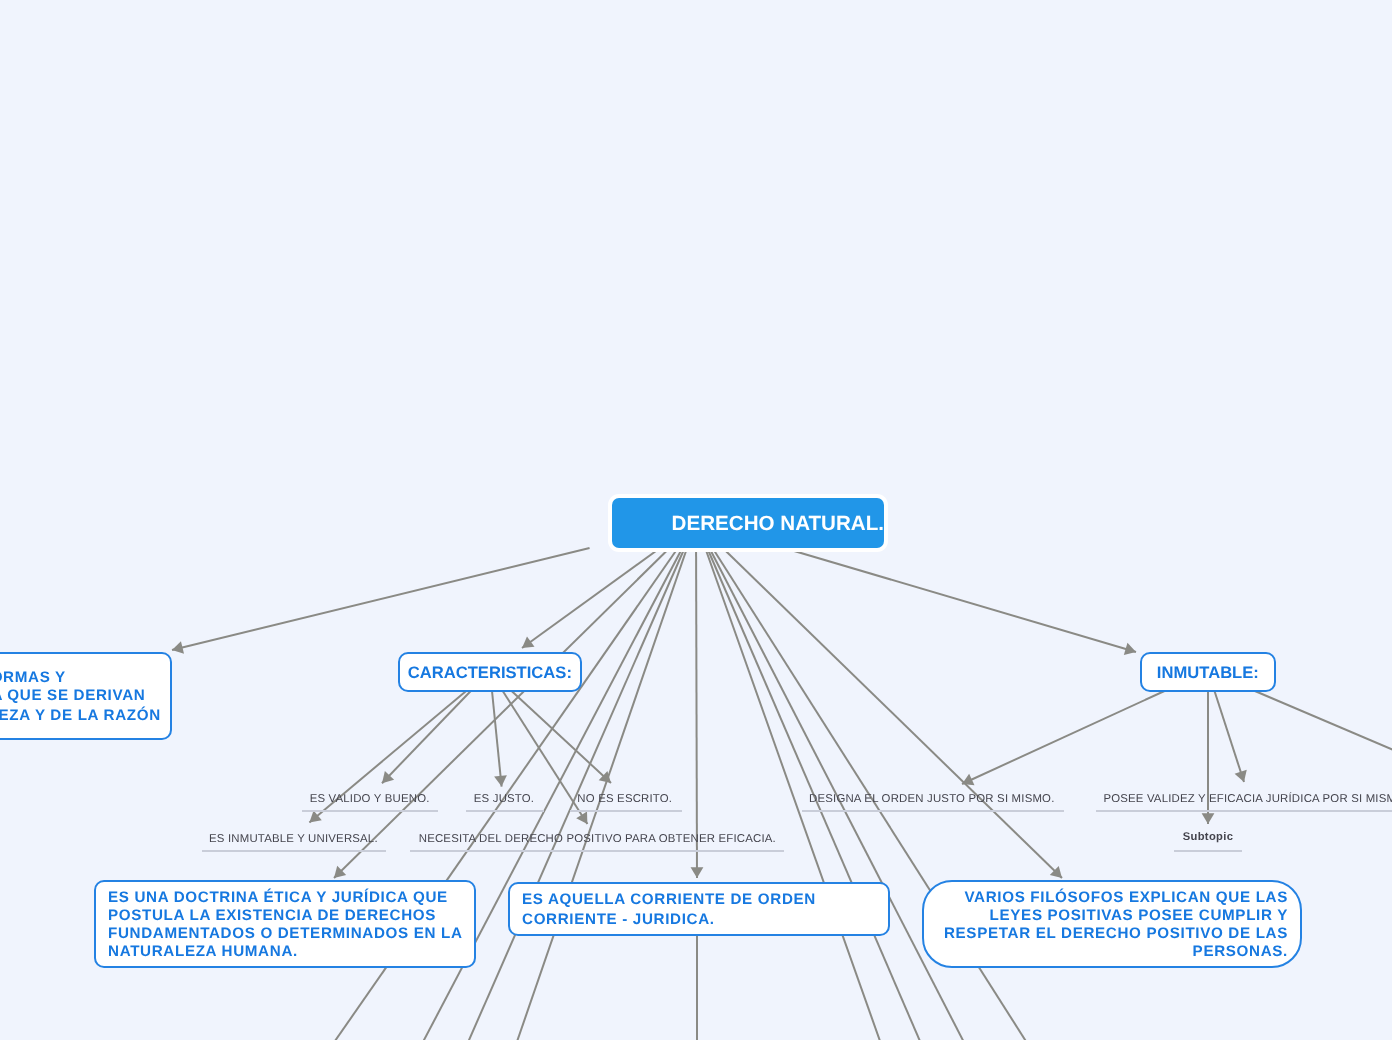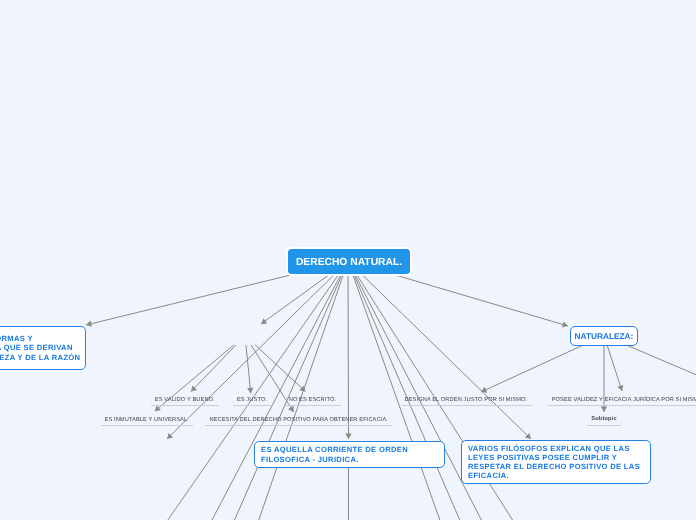--- a/index.html
+++ b/index.html
@@ -111,49 +111,59 @@
         <polygon points="604,412 607.2,406.6 600.8,406.6" fill="#8a8a85"></polygon>
       </g>
       <g>
         <line x1="626.2857142857143" y1="345" x2="760" y2="402" stroke="#8a8a85" stroke-width="1"></line>
       </g>
       <g>
         <line x1="348.5" y1="468" x2="348.5" y2="560" stroke="#8a8a85" stroke-width="1"></line>
       </g>
     </svg>
 
-  <div class="node node-root" style="left:288px;top:248.5px;width:122px;height:25.5px;">
+  <div class="node node-root" style="left:306px;top:248.5px;width:136px;height:25.5px;justify-content:flex-end;">
     <span>DERECHO NATURAL.</span>
   </div>
 
   <div class="node node-leaf" style="left:-106px;top:326px;width:192px;height:44px;flex-direction:column;
               align-items:flex-start;justify-content:center;">
     <span>ES UN CONJUNTO DE NORMAS Y</span>
     <span>PRINCIPIOS DE JUSTICIA QUE SE DERIVAN</span>
     <span>DE LA PROPIA NATURALEZA Y DE LA RAZÓN</span>
   </div>
 
+  <div class="node node-l1" style="left:198.7px;top:325.8px;width:92.5px;height:19.8px;">
+    <span>CARACTERISTICAS:</span>
+  </div>
 
   <div class="node node-l1" style="left:569.7px;top:325.8px;width:68.5px;height:19.8px;">
-    <span>NATURALEZA:</span>
+    <span>INMUTABLE:</span>
   </div>
 
+  <div class="node node-leaf" style="left:47px;top:440px;width:191px;height:44px;flex-direction:column;
+              align-items:flex-start;justify-content:center;">
+    <span>ES UNA DOCTRINA ÉTICA Y JURÍDICA QUE</span>
+    <span>POSTULA LA EXISTENCIA DE DERECHOS</span>
+    <span>FUNDAMENTADOS O DETERMINADOS EN LA</span>
+    <span>NATURALEZA HUMANA.</span>
+  </div>
 
   <div class="node node-leaf" style="left:254px;top:441px;width:191px;height:27px;flex-direction:column;
               align-items:flex-start;justify-content:center;">
     <span>ES AQUELLA CORRIENTE DE ORDEN</span>
-    <span>FILOSOFICA - JURIDICA.</span>
+    <span>CORRIENTE - JURIDICA.</span>
   </div>
 
   <div class="node node-leaf" style="left:461px;top:440px;width:190px;height:44px;flex-direction:column;
-              align-items:flex-start;justify-content:center;">
+              align-items:flex-end;justify-content:center;border-radius:15px;">
     <span>VARIOS FILÓSOFOS EXPLICAN QUE LAS</span>
     <span>LEYES POSITIVAS POSEE CUMPLIR Y</span>
     <span>RESPETAR EL DERECHO POSITIVO DE LAS</span>
-    <span>EFICACIA.</span>
+    <span>PERSONAS.</span>
   </div>
 
   <div id="sublabels">
       <div class="sublabel" style="left: -15.2px; top: 397px; width: 400px;">ES VALIDO Y BUENO.</div>
       <div class="subrule" style="left: 150.828px; top: 405.2px; width: 68.4688px;"></div>
       <div class="sublabel" style="left: 52px; top: 397px; width: 400px;">ES JUSTO.</div>
       <div class="subrule" style="left: 232.906px; top: 405.2px; width: 38.6875px;"></div>
       <div class="sublabel" style="left: 112.4px; top: 397px; width: 400px;">NO ES ESCRITO.</div>
       <div class="subrule" style="left: 284.672px; top: 405.2px; width: 55.9375px;"></div>
       <div class="sublabel" style="left: -53.3px; top: 416.7px; width: 400px;">ES INMUTABLE Y UNIVERSAL.</div>

